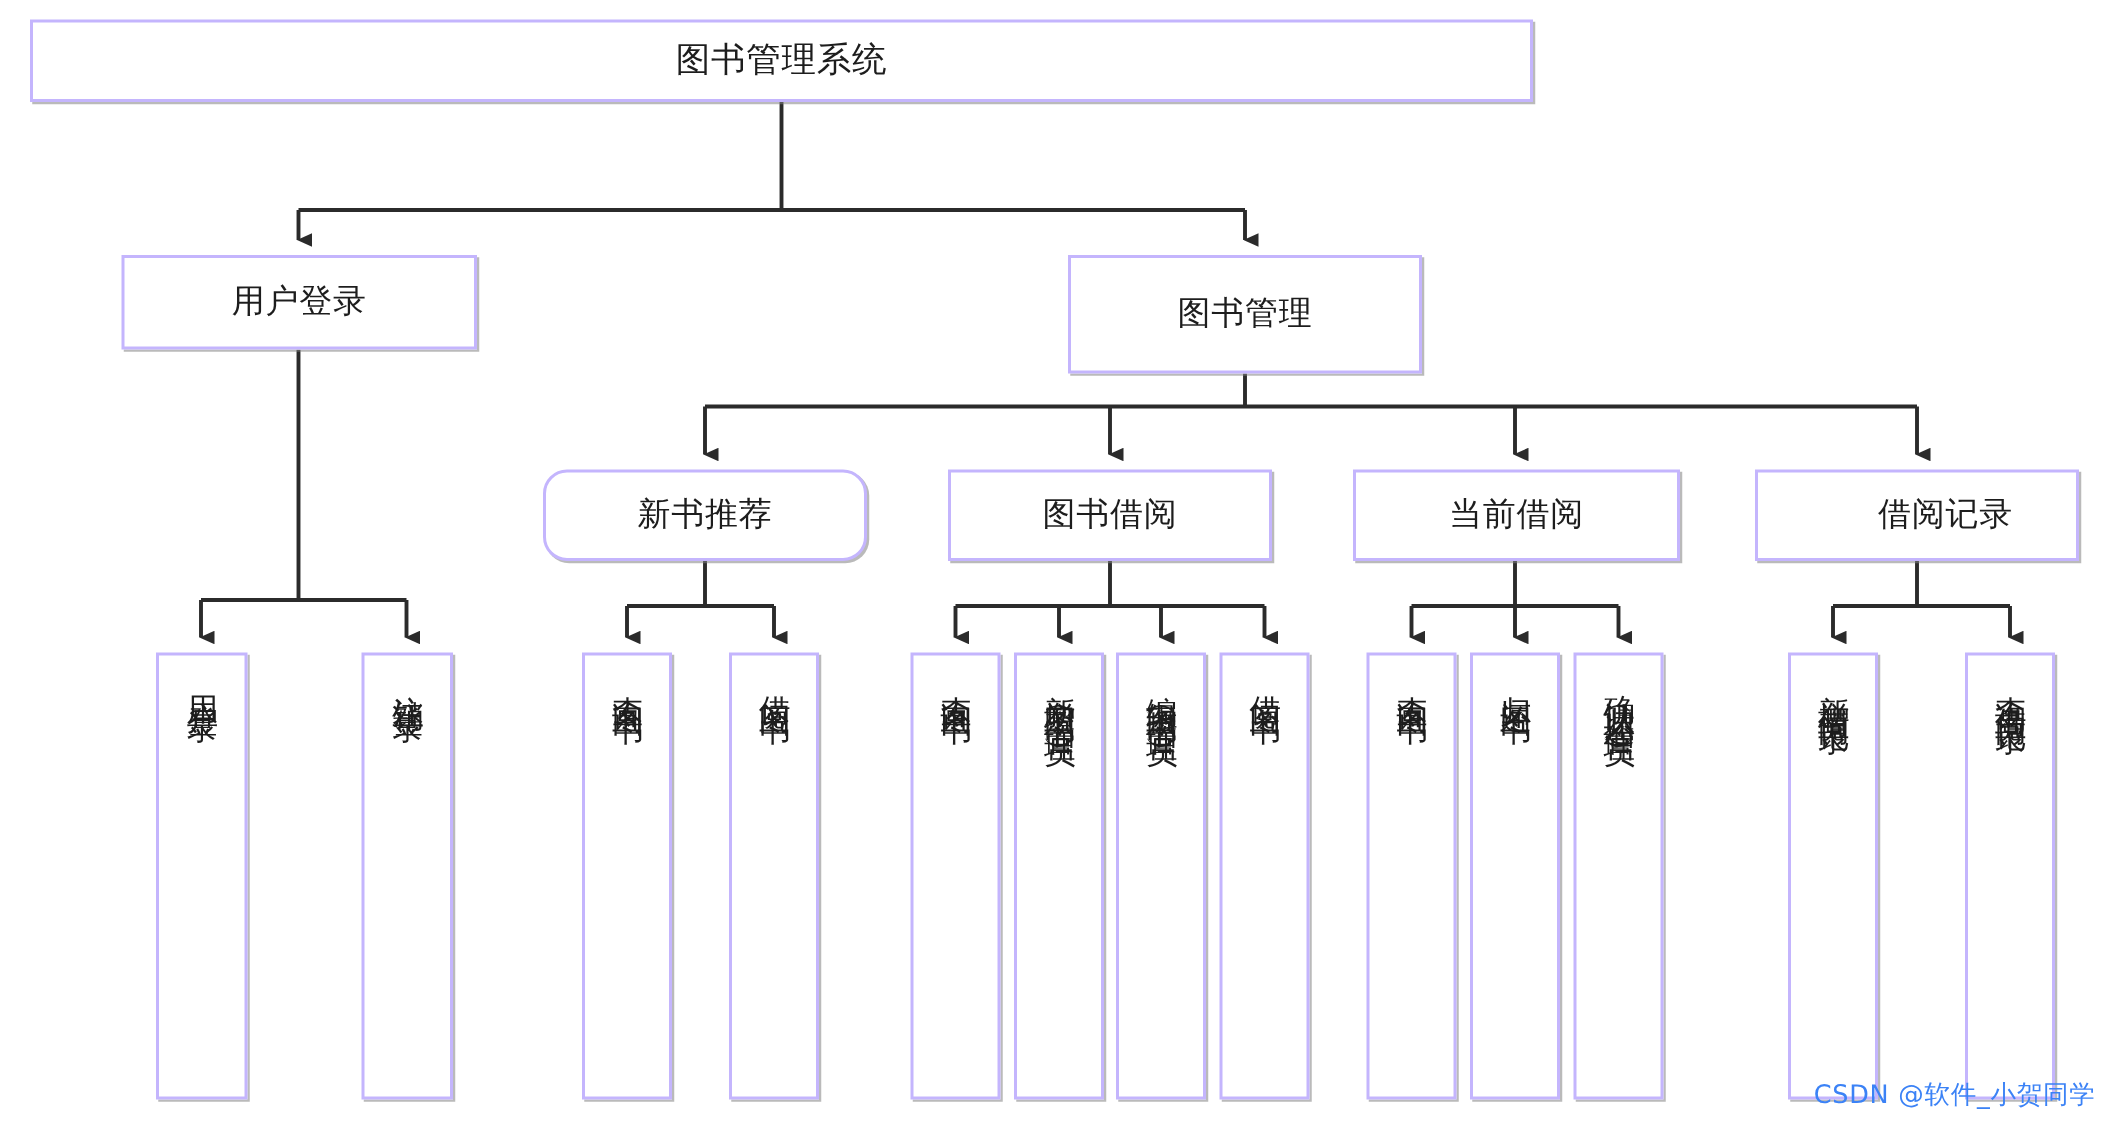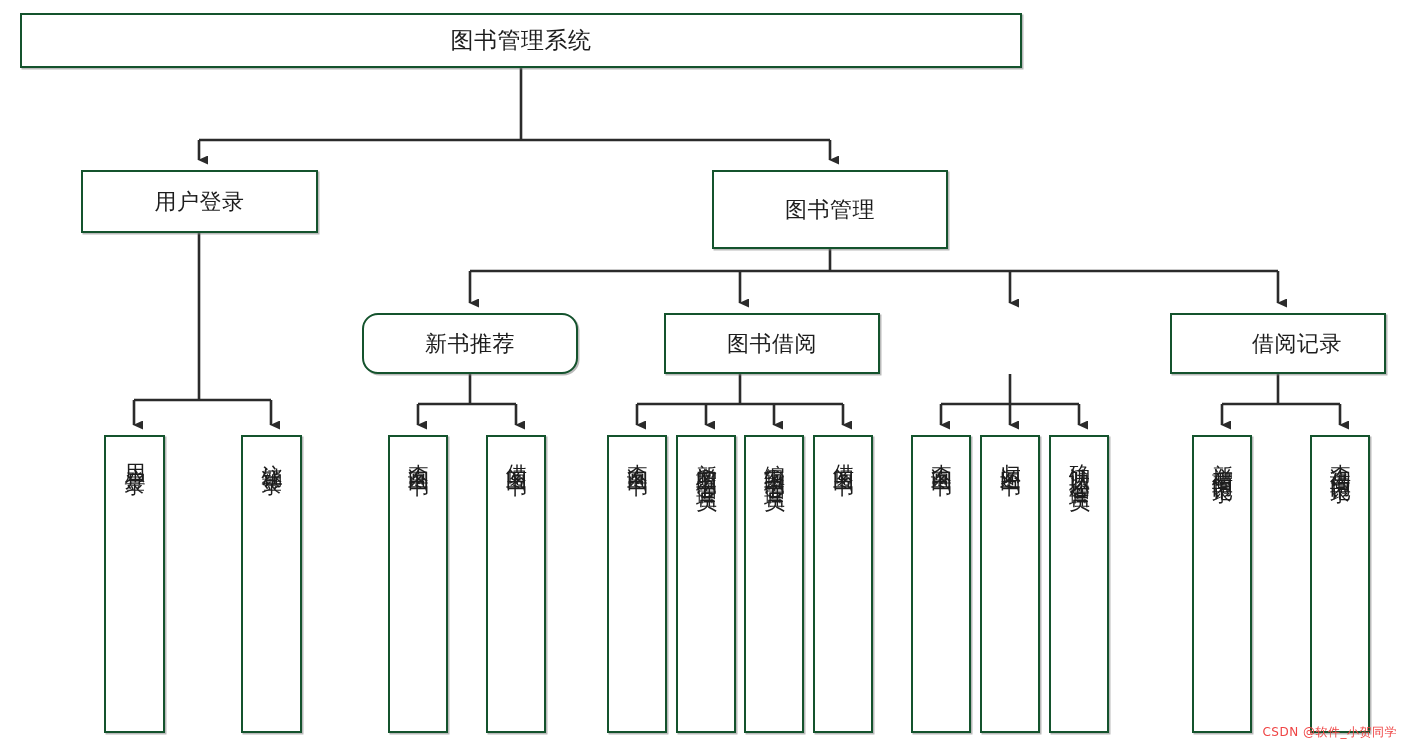--- a/index.html
+++ b/index.html
@@ -21,21 +21,21 @@
     position: absolute;
     left: 0;
     top: 0;
     width: 1405px;
     height: 747px;
     pointer-events: none;
   }
   .node {
     position: absolute;
     box-sizing: border-box;
-    border: 2px solid #14532d;
+    border: 2px solid #c4b5fd;
     background: #ffffff;
     display: flex;
     align-items: center;
     justify-content: center;
     box-shadow: 1.5px 1.5px 0 rgba(130,130,130,0.55);
   }
   .node .label {
     color: #1d1d1d;
     letter-spacing: 0.5px;
     line-height: 1.18;
@@ -55,22 +55,22 @@
     writing-mode: vertical-rl;
     text-orientation: upright;
     letter-spacing: 4px;
     line-height: 1.0;
     white-space: nowrap;
   }
   #watermark {
     position: absolute;
     right: 8px;
     bottom: 6px;
-    font-size: 12px;
-    color: #ef4444;
+    font-size: 17px;
+    color: #3b82f6;
     letter-spacing: 0.5px;
     user-select: none;
   }
 </style>
 </head>
 <body>
 
 <div id="canvas">
 
   <svg class="edges" viewBox="0 0 1405 747">
@@ -132,24 +132,27 @@
   </div>
 
   <div class="node l2" style="left:712px; top:170px; width:236px; height:79px;">
     <span class="label">图书管理</span>
   </div>
 
   <div class="node l3" style="left:362px; top:313px; width:216px; height:61px;border-radius:16px;">
     <span class="label">新书推荐</span>
   </div>
 
-  <div class="node l3" style="left:632px; top:313px; width:216px; height:61px;margin-left:32px;">
+  <div class="node l3" style="left:632px; top:313px; width:216px; height:61px;">
     <span class="label">图书借阅</span>
   </div>
 
+  <div class="node l3" style="left:902px; top:313px; width:218px; height:61px;">
+    <span class="label">当前借阅</span>
+  </div>
 
   <div class="node l3" style="left:1170px; top:313px; width:216px; height:61px;padding-left:38px;">
     <span class="label">借阅记录</span>
   </div>
 
   <div class="node leaf" style="left:104px; top:435px; width:61px; height:298px;">
     <span class="label">用户登录</span>
   </div>
 
   <div class="node leaf" style="left:241px; top:435px; width:61px; height:298px;">

